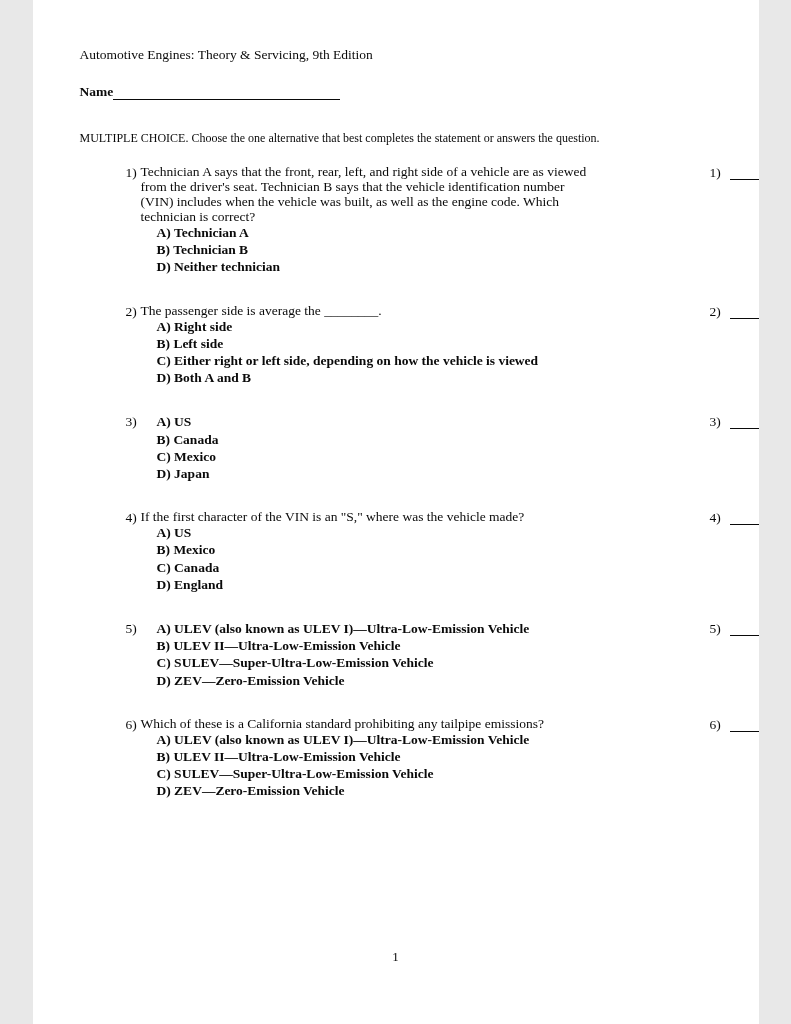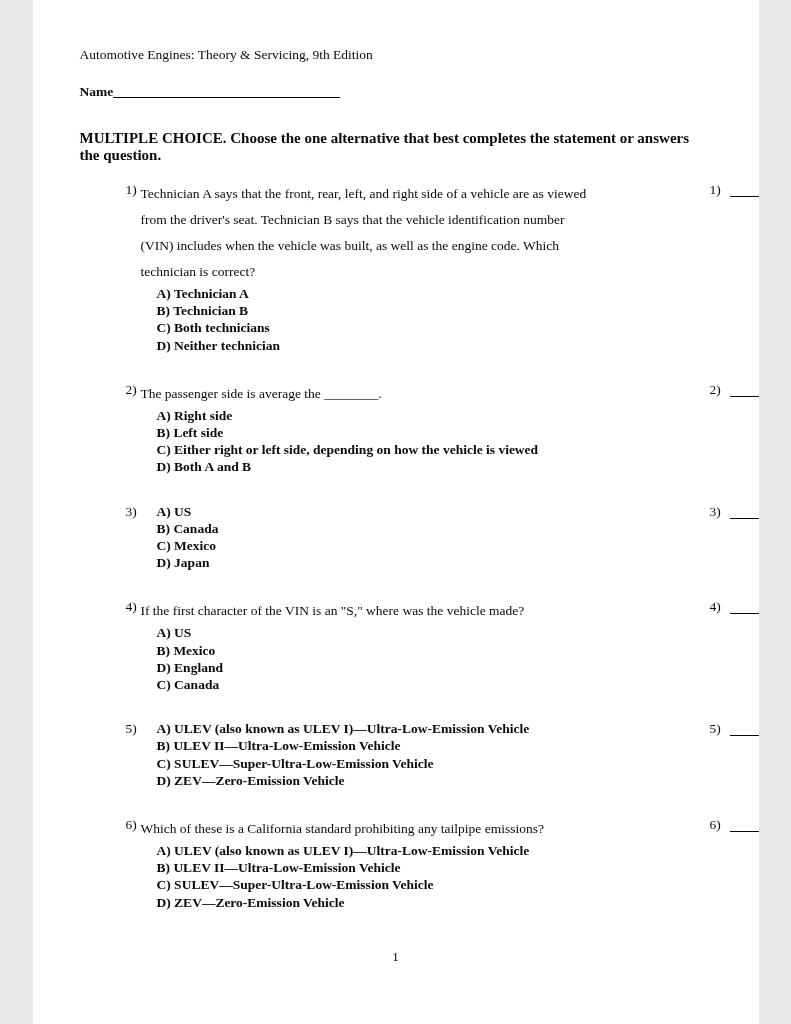--- a/index.html
+++ b/index.html
@@ -11,43 +11,43 @@
     margin: 0 auto;
     background: #ffffff;
     font-family: "Liberation Serif", "DejaVu Serif", serif;
     color: #0a0a0a;
     font-size: 13.5px;
     line-height: 17px;
     overflow: hidden;
   }
   .header { padding: 46px 46px 0 47px; }
   .book-title, .quiz-title { font-size: 13.5px; }
-  .name-row { margin-top: 20px; display: flex; }
+  .name-row { margin-top: 20px; display: flex; align-items: flex-end; }
   .name-label { font-weight: bold; }
   .name-line {
     display: inline-block;
     width: 227px;
     height: 15px;
     border-bottom: 1.4px solid #0a0a0a;
   }
   .section-heading {
     margin: 30px 46px 0 47px;
-    font-weight: bold;
-    font-size: 15px;
+    font-weight: normal;
+    font-size: 12px;
   }
   .questions { margin: 17px 46px 0 93px; }
   .question {
     position: relative;
     margin-bottom: 27px;
     padding-right: 120px;
   }
   .q-row { display: flex; }
   .q-num { flex: 0 0 15px; white-space: nowrap; }
   .q-body { max-width: 558px; }
-  .q-text { line-height: 26px; }
+  .q-text { line-height: 15px; }
   .q-options { list-style: none; margin-left: 16px; }
   .q-options li { line-height: 17.2px; font-weight: bold; }
   .q-answer {
     position: absolute;
     left: 584px;
     top: 1px;
     display: flex;
     align-items: flex-end;
     gap: 9px;
     white-space: nowrap;
@@ -85,21 +85,20 @@
 
   <div class="questions" id="questions">
   <div class="question">
     <div class="q-row">
       <span class="q-num">1)</span>
       <div class="q-body">
         <div class="q-text">Technician A says that the front, rear, left, and right side of a vehicle are as viewed from the driver's seat. Technician B says that the vehicle identification number (VIN) includes when the vehicle was built, as well as the engine code. Which technician is correct?</div>
         <ul class="q-options">
               <li>A) Technician A</li>
               <li>B) Technician B</li>
-              <li>C) Both technicians</li>
               <li>D) Neither technician</li>
             </ul>
       </div>
     </div>
     <div class="q-answer">
       <span class="q-answer-num">1)</span>
       <span class="q-answer-line"></span>
     </div>
   </div>
 
@@ -141,22 +140,22 @@
   </div>
 
   <div class="question">
     <div class="q-row">
       <span class="q-num">4)</span>
       <div class="q-body">
         <div class="q-text">If the first character of the VIN is an "S," where was the vehicle made?</div>
         <ul class="q-options">
               <li>A) US</li>
               <li>B) Mexico</li>
+              <li>C) Canada</li>
               <li>D) England</li>
-              <li>C) Canada</li>
             </ul>
       </div>
     </div>
     <div class="q-answer">
       <span class="q-answer-num">4)</span>
       <span class="q-answer-line"></span>
     </div>
   </div>
 
   <div class="question">

